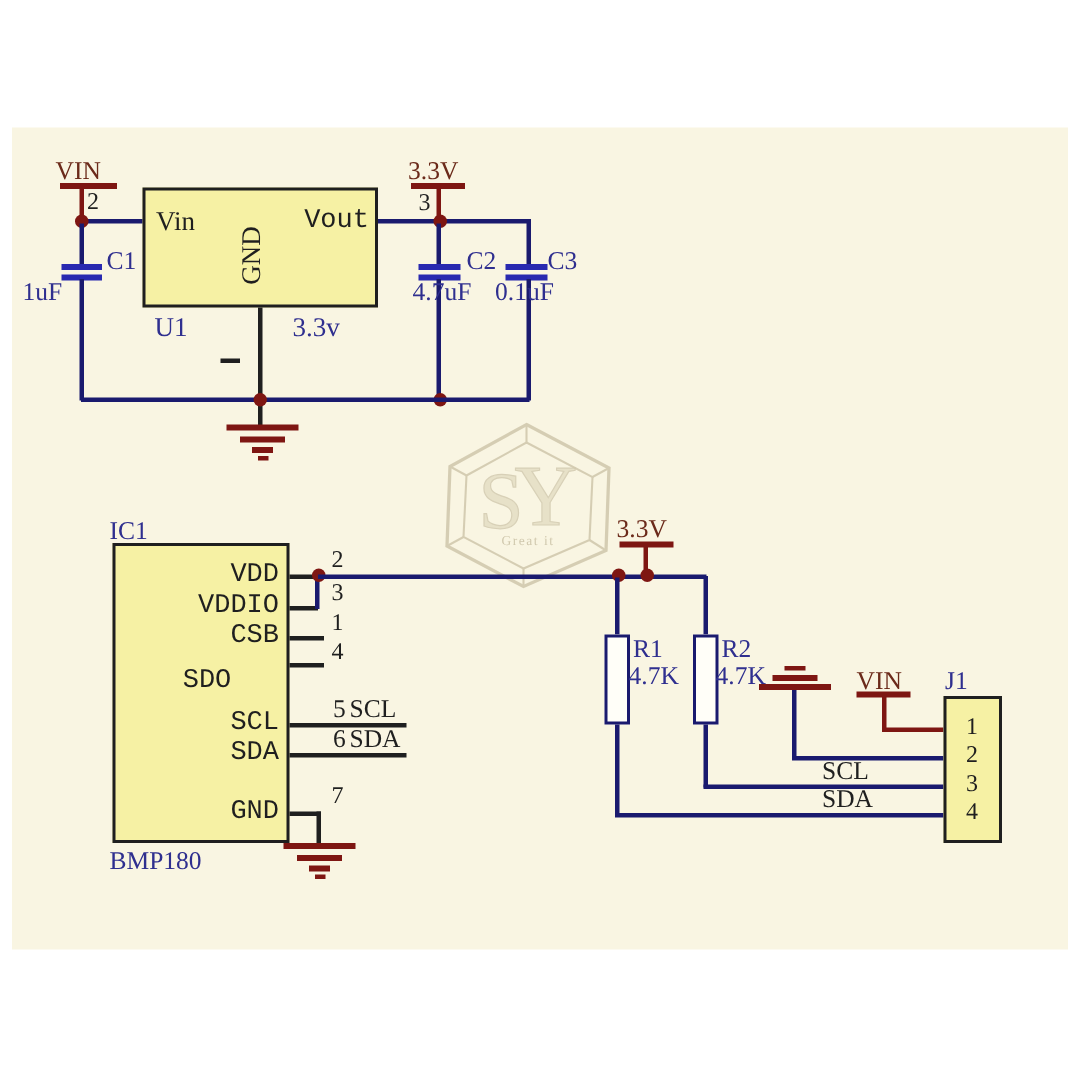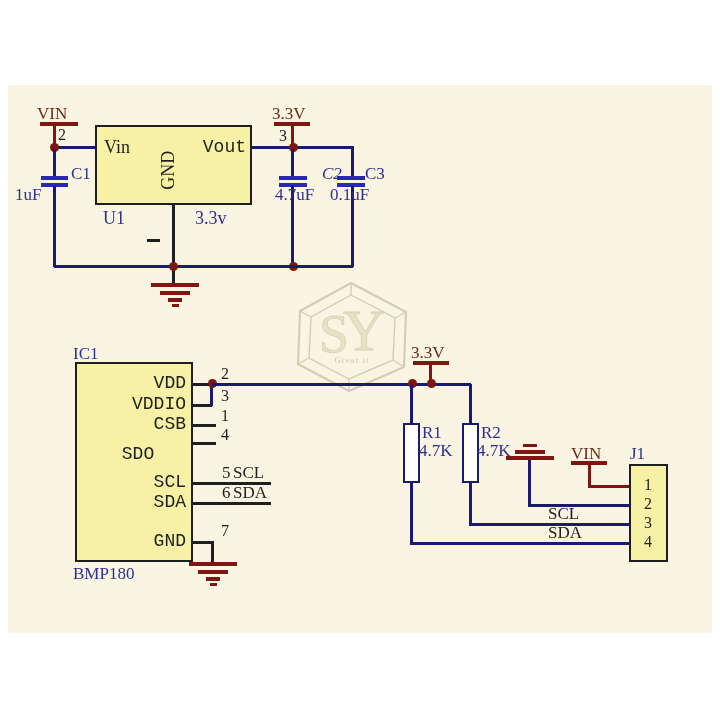--- a/index.html
+++ b/index.html
@@ -73,21 +73,21 @@
   <div class="t n" style="left:272px;top:104px;">3.3V</div>
   <div class="bar" style="left:274px;top:122px;width:36px;"></div>
   <div class="wv pw" style="left:291px;top:125px;height:24px;"></div>
   <div class="t fs16" style="left:279px;top:127px;">3</div>
   <div class="dot" style="left:289px;top:143px;"></div>
 
   <div class="wv" style="left:291px;top:149px;height:28px;"></div>
   <div class="plate" style="left:279px;top:176px;width:28px;"></div>
   <div class="plate" style="left:279px;top:183px;width:28px;"></div>
   <div class="wv" style="left:291px;top:186px;height:81px;"></div>
-  <div class="t b" style="left:322px;top:164px;font-style:italic;">C2</div>
+  <div class="t b" style="left:311px;top:164px;">C2</div>
   <div class="t b" style="left:275px;top:185px;">4.7uF</div>
   <div class="dot" style="left:289px;top:262px;"></div>
 
   <div class="wv" style="left:351px;top:146px;height:31px;"></div>
   <div class="plate" style="left:337px;top:176px;width:28px;"></div>
   <div class="plate" style="left:337px;top:183px;width:28px;"></div>
   <div class="wv" style="left:351px;top:186px;height:81px;"></div>
   <div class="t b" style="left:365px;top:164px;">C3</div>
   <div class="t b" style="left:330px;top:185px;">0.1uF</div>
 

